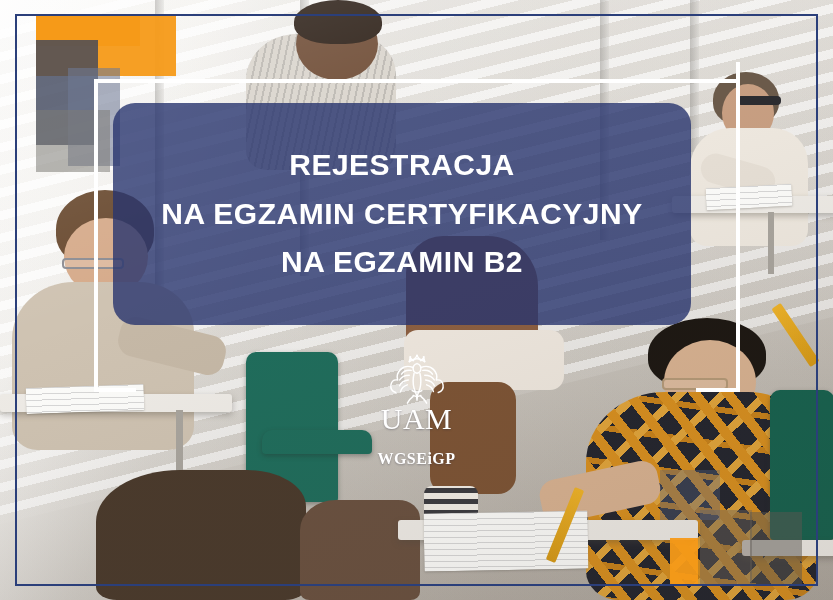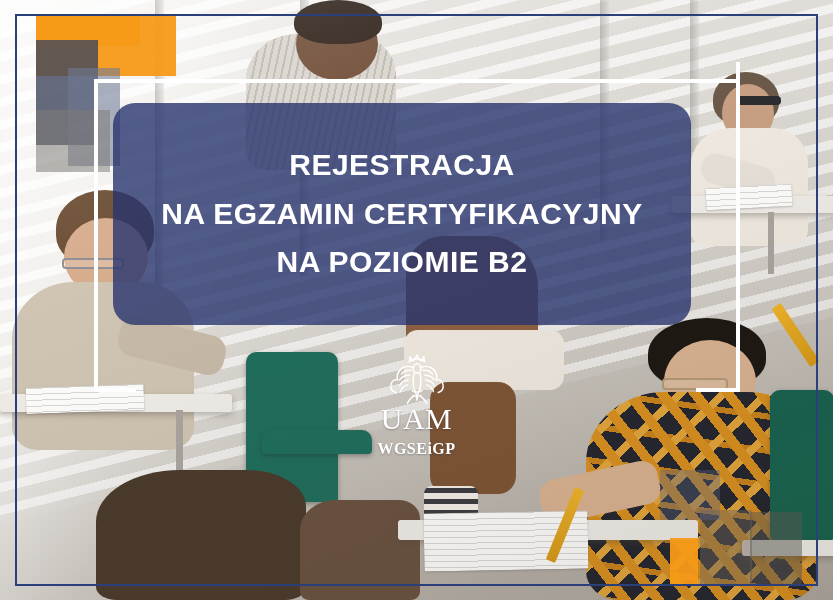--- a/index.html
+++ b/index.html
@@ -104,21 +104,21 @@
   }
   .crest{ width:62px; height:56px; display:block; }
   .uam{
     color:#fff; font-family:"Liberation Serif", serif;
     font-size:30px; line-height:1; margin-top:-4px;
     letter-spacing:.5px;
     text-shadow:0 1px 2px rgba(40,40,60,.35);
   }
   .faculty{
     color:#fff; font-family:"Liberation Serif", serif;
-    font-weight:bold; font-size:16px; letter-spacing:.5px; margin-top:6px;
+    font-weight:bold; font-size:16px; letter-spacing:.5px; margin-top:16px;
     text-shadow:0 1px 2px rgba(40,40,60,.35);
   }
 </style>
 </head>
 <body>
 
 <div id="poster">
 
   <div class="photo">
     <div class="bg-base"></div>
@@ -207,21 +207,21 @@
   <div class="wline" style="left:94px;  top:79px;  width:4px;   height:313px;"></div>
   <div class="wline" style="left:94px; top:388px; width:42px; height:4px;"></div>
   <div class="wline" style="left:736px; top:62px;  width:4px;   height:330px;"></div>
   <div class="wline" style="left:696px; top:388px; width:44px; height:4px;"></div>
 
   <div class="frame"></div>
 
   <div class="panel">
     <div class="line">REJESTRACJA</div>
     <div class="line">NA EGZAMIN CERTYFIKACYJNY</div>
-    <div class="line">NA POZIOMIE B2</div>
+    <div class="line">NA EGZAMIN B2</div>
   </div>
 
   <div class="logo">
     <svg class="crest" viewBox="0 0 64 58">
       <g fill="none" stroke="#ffffff" stroke-width="1.5" stroke-linecap="round" stroke-linejoin="round">
 
         <path d="M24 10 q8 -6 16 0"></path>
         <path d="M24 10 l1 -4 l3 3 l4 -5 l4 5 l3 -3 l1 4"></path>
         <circle cx="25" cy="5.2" r="1.1" fill="#fff" stroke="none"></circle>
         <circle cx="32" cy="3.6" r="1.1" fill="#fff" stroke="none"></circle>

